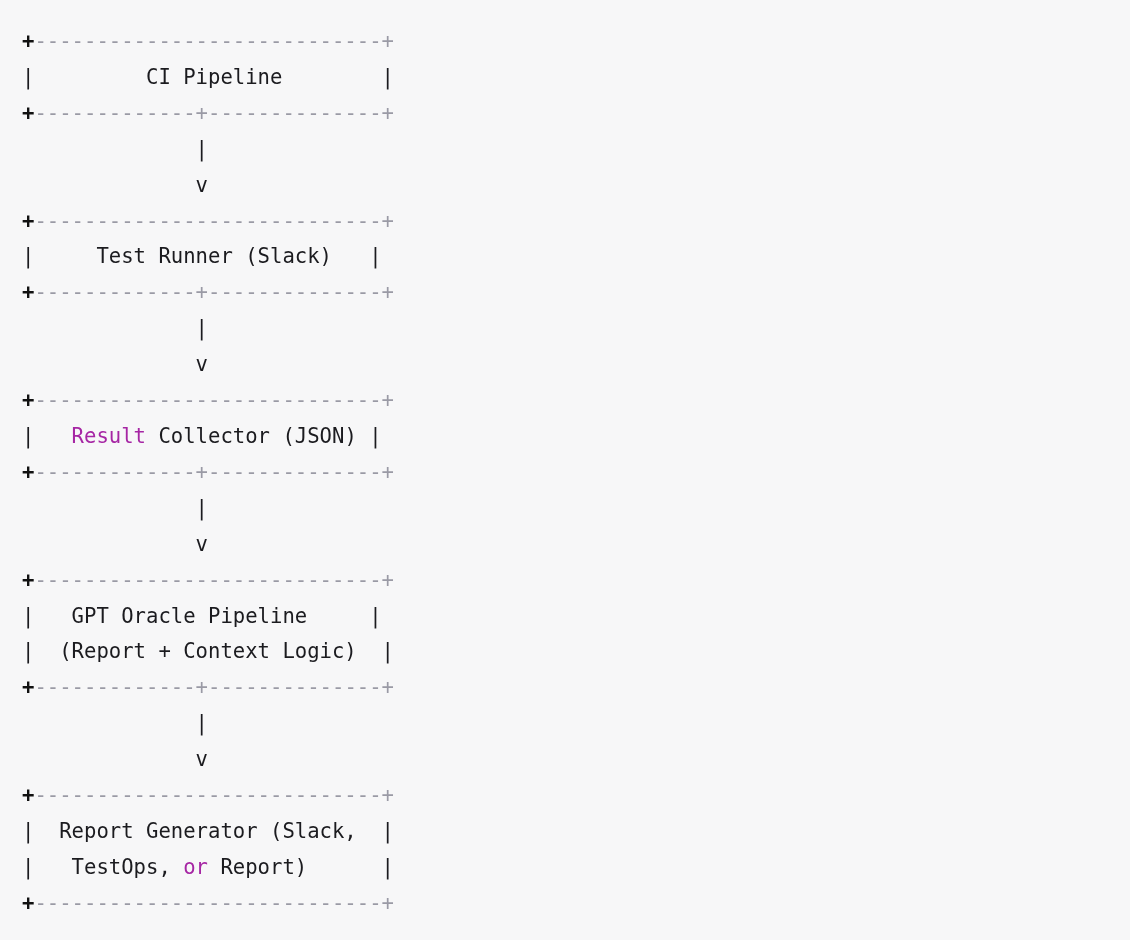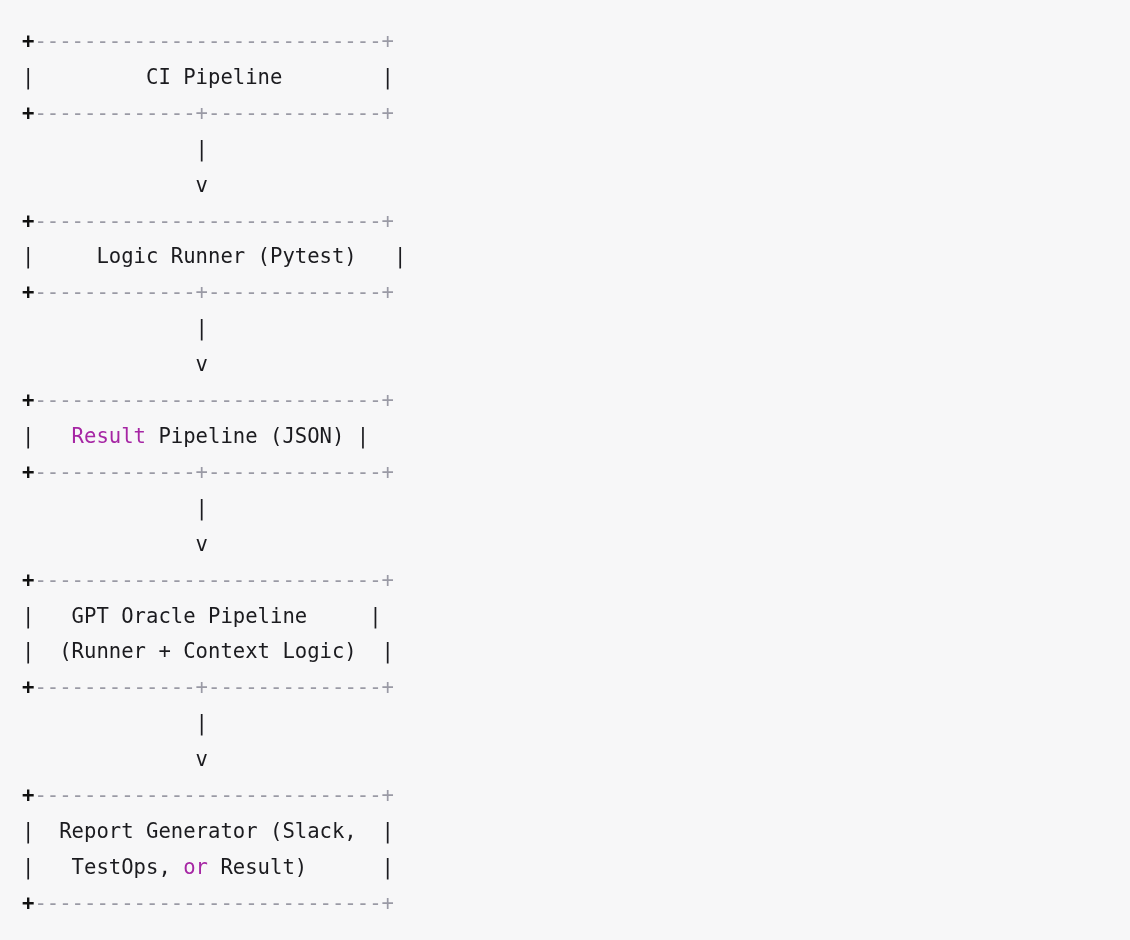--- a/index.html
+++ b/index.html
@@ -64,32 +64,32 @@
 </head>
 <body>
 
 <div id="code-block">
   <pre class="ascii" id="ascii-pre"><span><span class="tok-plus">+</span><span class="tok-dash">----------------------------</span><span class="tok-dash">+</span></span>
 <span><span class="tok-pipe">|</span><span class="tok-text">         CI Pipeline        </span><span class="tok-pipe">|</span></span>
 <span><span class="tok-plus">+</span><span class="tok-dash">-------------</span><span class="tok-dash">+</span><span class="tok-dash">--------------</span><span class="tok-dash">+</span></span>
 <span><span class="tok-arrow">              |</span></span>
 <span><span class="tok-arrow">              v</span></span>
 <span><span class="tok-plus">+</span><span class="tok-dash">----------------------------</span><span class="tok-dash">+</span></span>
-<span><span class="tok-pipe">|</span><span class="tok-text">     Logic Runner (Pytest)   </span><span class="tok-pipe">|</span></span>
+<span><span class="tok-pipe">|</span><span class="tok-text">     Test Runner (Slack)   </span><span class="tok-pipe">|</span></span>
 <span><span class="tok-plus">+</span><span class="tok-dash">-------------</span><span class="tok-dash">+</span><span class="tok-dash">--------------</span><span class="tok-dash">+</span></span>
 <span><span class="tok-arrow">              |</span></span>
 <span><span class="tok-arrow">              v</span></span>
 <span><span class="tok-plus">+</span><span class="tok-dash">----------------------------</span><span class="tok-dash">+</span></span>
-<span><span class="tok-pipe">|</span><span class="tok-text">   </span><span class="tok-kw">Result</span><span class="tok-text"> Pipeline (JSON) </span><span class="tok-pipe">|</span></span>
+<span><span class="tok-pipe">|</span><span class="tok-text">   </span><span class="tok-kw">Result</span><span class="tok-text"> Collector (JSON) </span><span class="tok-pipe">|</span></span>
 <span><span class="tok-plus">+</span><span class="tok-dash">-------------</span><span class="tok-dash">+</span><span class="tok-dash">--------------</span><span class="tok-dash">+</span></span>
 <span><span class="tok-arrow">              |</span></span>
 <span><span class="tok-arrow">              v</span></span>
 <span><span class="tok-plus">+</span><span class="tok-dash">----------------------------</span><span class="tok-dash">+</span></span>
 <span><span class="tok-pipe">|</span><span class="tok-text">   GPT Oracle Pipeline     </span><span class="tok-pipe">|</span></span>
-<span><span class="tok-pipe">|</span><span class="tok-text">  (Runner + Context Logic)  </span><span class="tok-pipe">|</span></span>
+<span><span class="tok-pipe">|</span><span class="tok-text">  (Report + Context Logic)  </span><span class="tok-pipe">|</span></span>
 <span><span class="tok-plus">+</span><span class="tok-dash">-------------</span><span class="tok-dash">+</span><span class="tok-dash">--------------</span><span class="tok-dash">+</span></span>
 <span><span class="tok-arrow">              |</span></span>
 <span><span class="tok-arrow">              v</span></span>
 <span><span class="tok-plus">+</span><span class="tok-dash">----------------------------</span><span class="tok-dash">+</span></span>
 <span><span class="tok-pipe">|</span><span class="tok-text">  Report Generator (Slack,  </span><span class="tok-pipe">|</span></span>
-<span><span class="tok-pipe">|</span><span class="tok-text">   TestOps, </span><span class="tok-kw">or</span><span class="tok-text"> Result)      </span><span class="tok-pipe">|</span></span>
+<span><span class="tok-pipe">|</span><span class="tok-text">   TestOps, </span><span class="tok-kw">or</span><span class="tok-text"> Report)      </span><span class="tok-pipe">|</span></span>
 <span><span class="tok-plus">+</span><span class="tok-dash">----------------------------</span><span class="tok-dash">+</span></span></pre>
 </div>
 
 </body></html>

